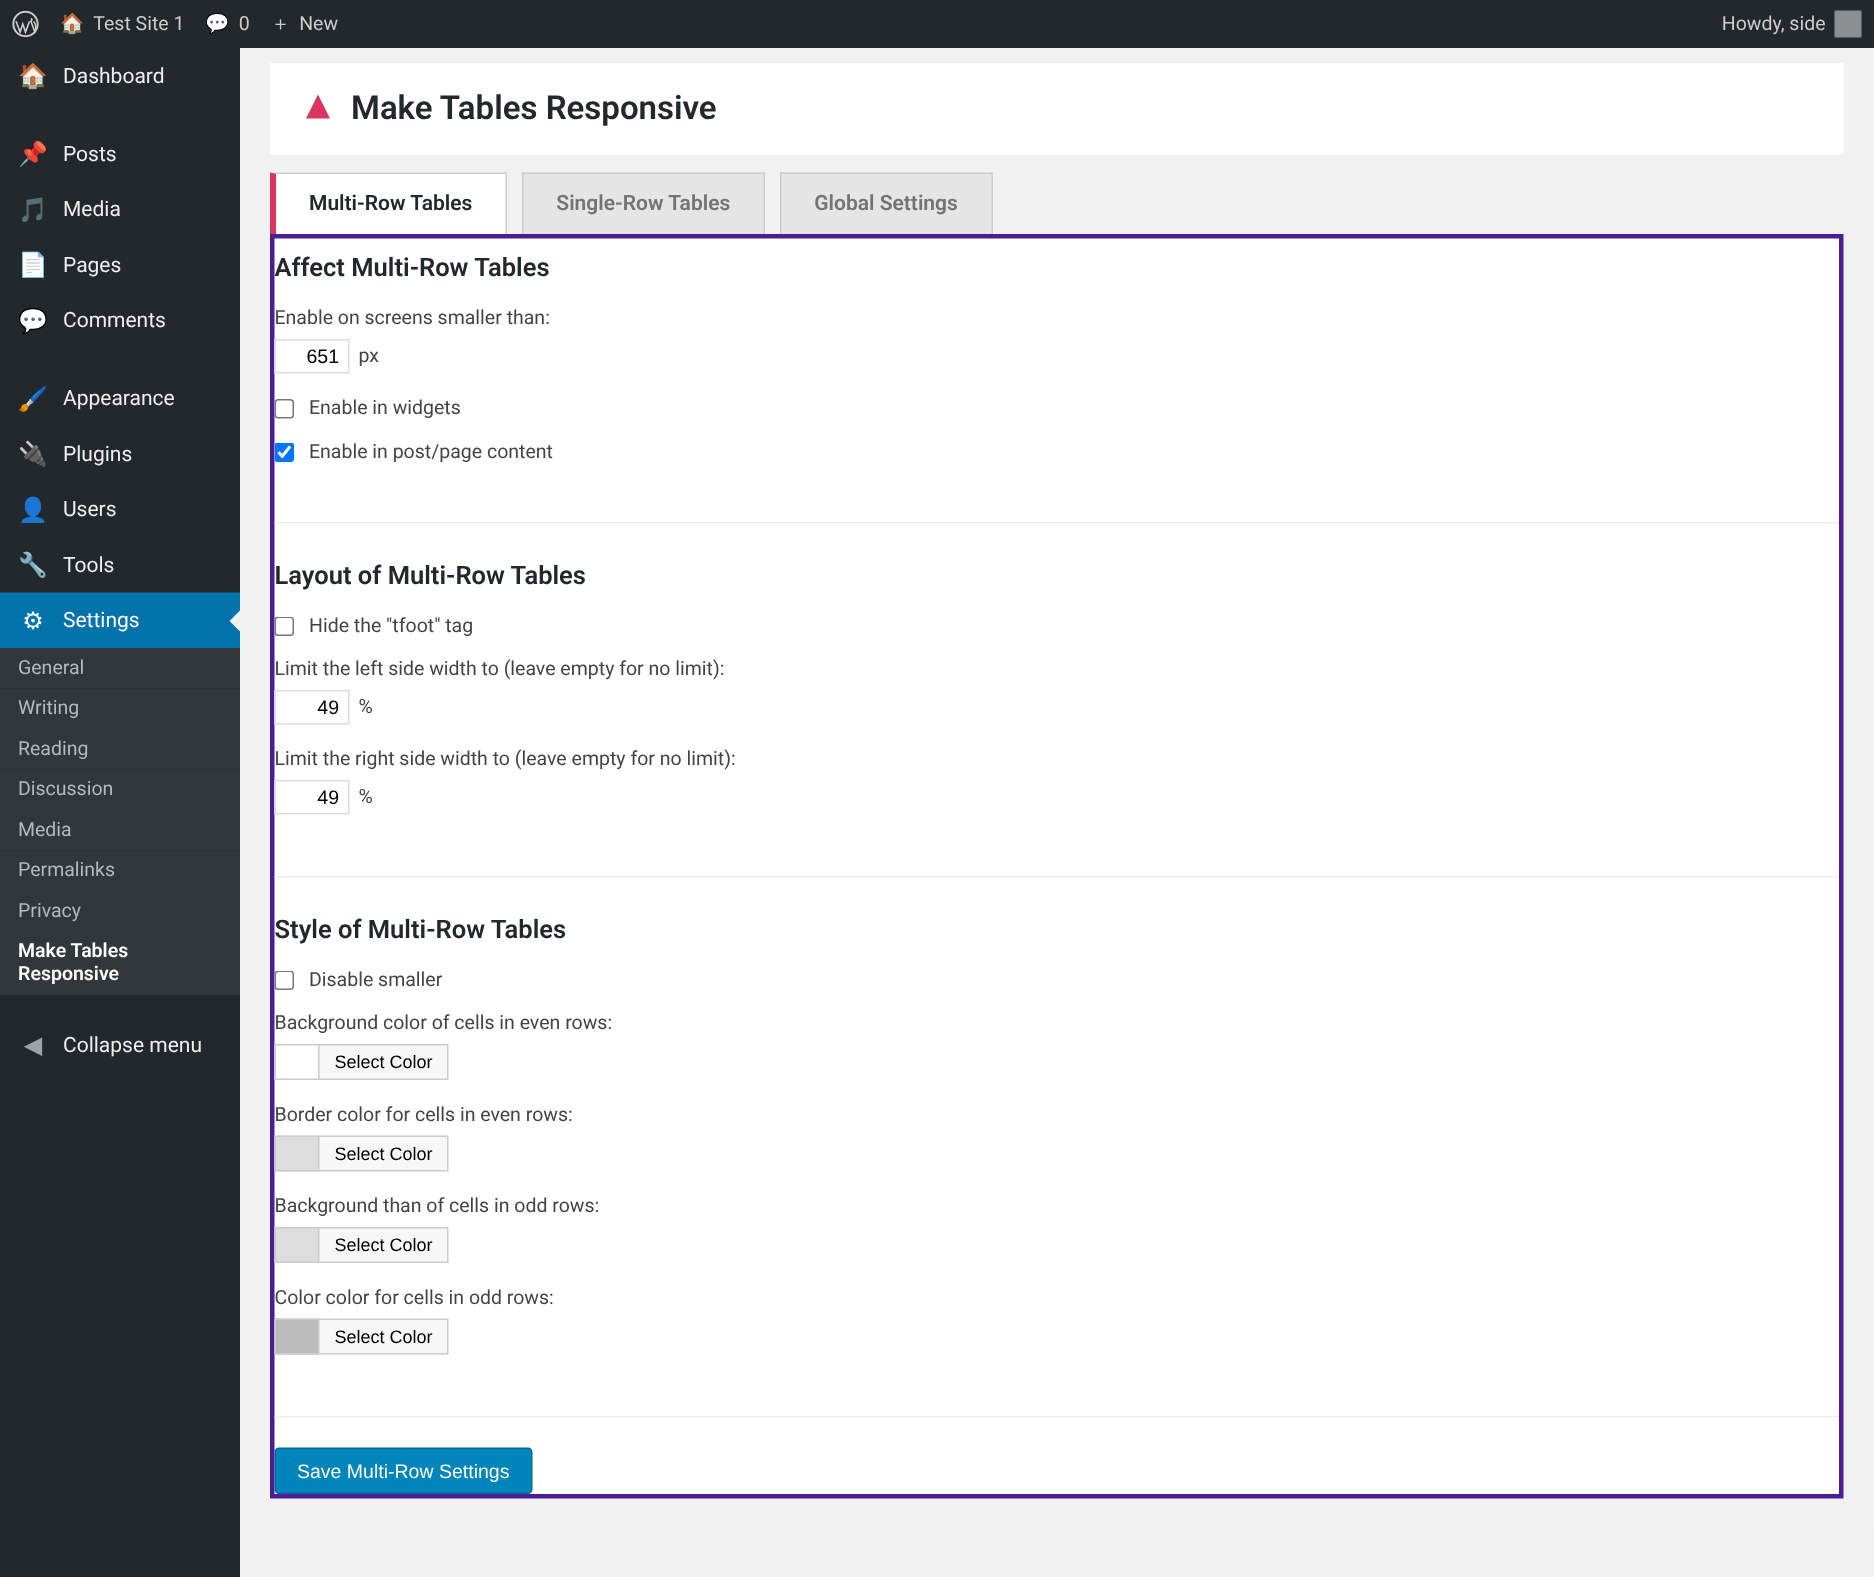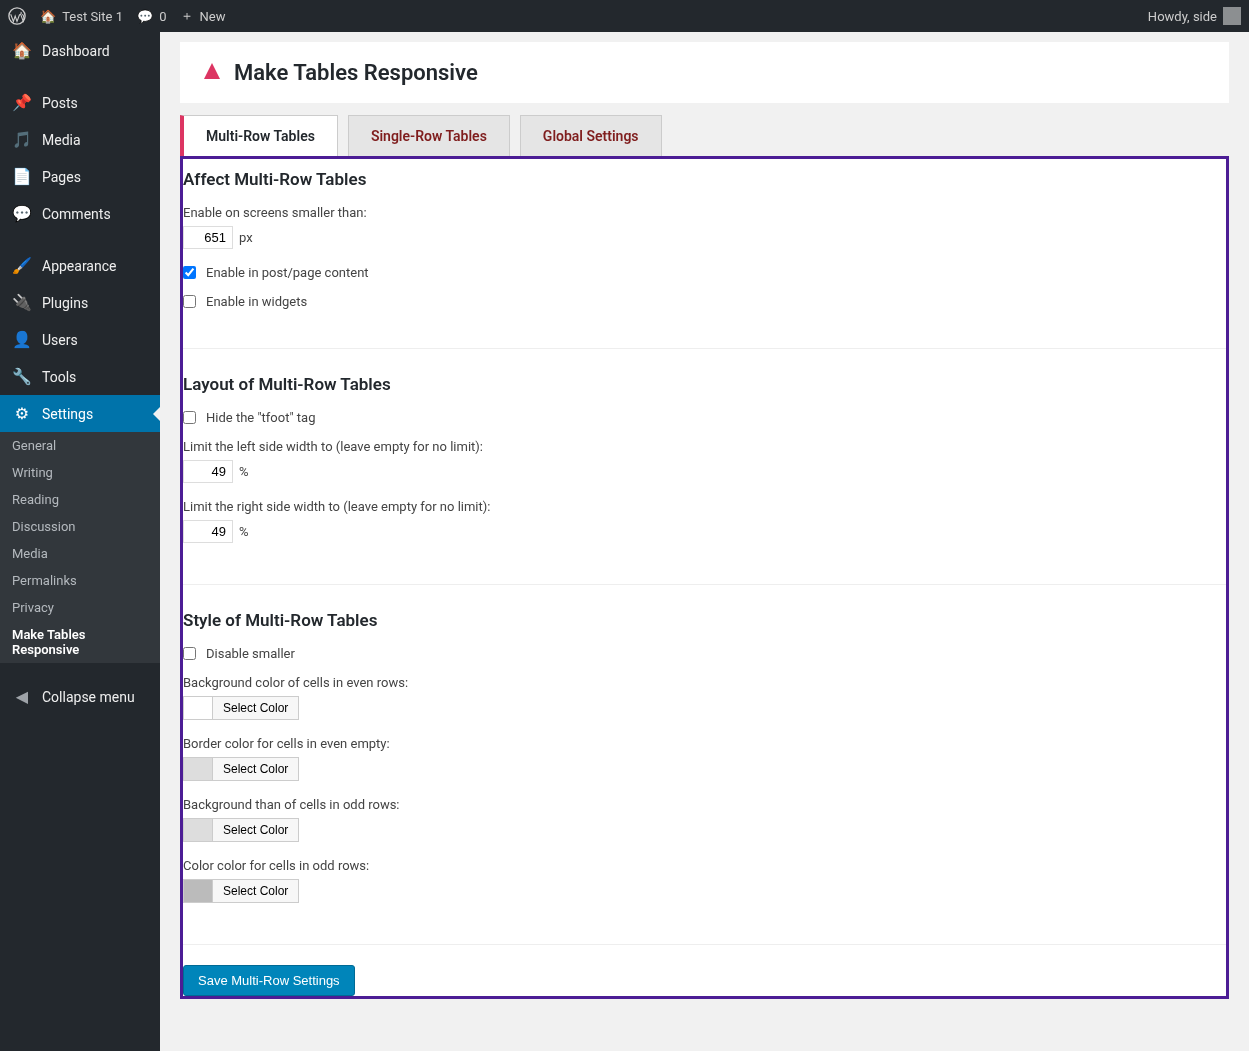--- a/index.html
+++ b/index.html
@@ -27,21 +27,21 @@
 
 
 #wpcontent { margin-left: 160px; padding-top: 32px; }
 #wpbody { padding: 10px 20px 40px 20px; }
 
 .page-header { background: #fff; padding: 18px 20px; margin-bottom: 12px; display: flex; align-items: center; gap: 10px; }
 .page-header h1 { font-size: 22px; font-weight: 600; color: #23282d; }
 .logo { width: 24px; height: 24px; display: inline-block; }
 
 .tabs { display: flex; gap: 10px; margin-bottom: 0; }
-.tabs .tab { background: #e5e5e5; padding: 12px 22px; font-size: 14px; font-weight: 600; color: #7f1d1d; cursor: pointer; border: 1px solid #ccc; border-bottom: none; }
+.tabs .tab { background: #e5e5e5; padding: 12px 22px; font-size: 14px; font-weight: 600; color: #737373; cursor: pointer; border: 1px solid #ccc; border-bottom: none; }
 .tabs .tab.active { background: #fff; color: #23282d; border-left: 4px solid #dc3562; }
 
 .tabpanel { background: #fff; border: 3px solid #4c1d95; }
 
 .section h2 { font-size: 17px; font-weight: 600; color: #23282d; margin-bottom: 16px; }
 .section { padding: 10px 0 25px 0; }
 .section + .section { border-top: 1px solid #eee; padding-top: 25px; }
 
 .field { margin-bottom: 16px; font-size: 13px; color: #444; }
 .field label { display: block; margin-bottom: 6px; }
@@ -191,26 +191,26 @@
       <div class="section">
         <h2>Affect Multi-Row Tables</h2>
         <div class="field">
           <label>Enable on screens smaller than:</label>
           <div class="inline">
             <input type="text" value="651" style="">
             <span>px</span>
           </div>
         </div>
         <div class="checkbox-row">
+          <input type="checkbox" style="">
+          <span>Enable in widgets</span>
+        </div>
+        <div class="checkbox-row">
           <input type="checkbox" checked="" style="">
           <span>Enable in post/page content</span>
-        </div>
-        <div class="checkbox-row">
-          <input type="checkbox" style="">
-          <span>Enable in widgets</span>
         </div>
       </div>
 
       <div class="section">
         <h2>Layout of Multi-Row Tables</h2>
         <div class="checkbox-row">
           <input type="checkbox" style="">
           <span>Hide the "tfoot" tag</span>
         </div>
         <div class="field">
@@ -238,21 +238,21 @@
 
         <div class="field">
           <label>Background color of cells in even rows:</label>
           <div class="color-row">
             <span class="color-swatch" style="background:#ffffff"></span>
             <button class="select-color-btn">Select Color</button>
           </div>
         </div>
 
         <div class="field">
-          <label>Border color for cells in even empty:</label>
+          <label>Border color for cells in even rows:</label>
           <div class="color-row">
             <span class="color-swatch" style="background:#dddddd"></span>
             <button class="select-color-btn">Select Color</button>
           </div>
         </div>
 
         <div class="field">
           <label>Background than of cells in odd rows:</label>
           <div class="color-row">
             <span class="color-swatch" style="background:#dddddd"></span>

